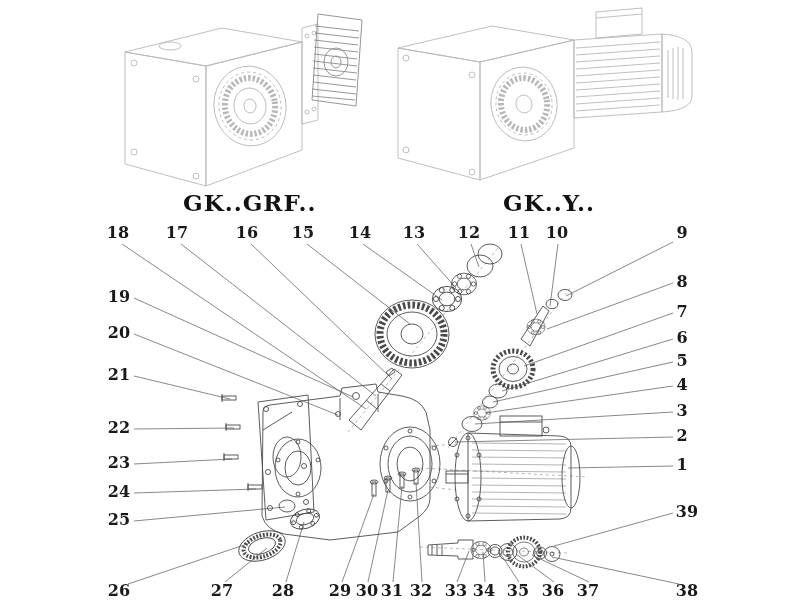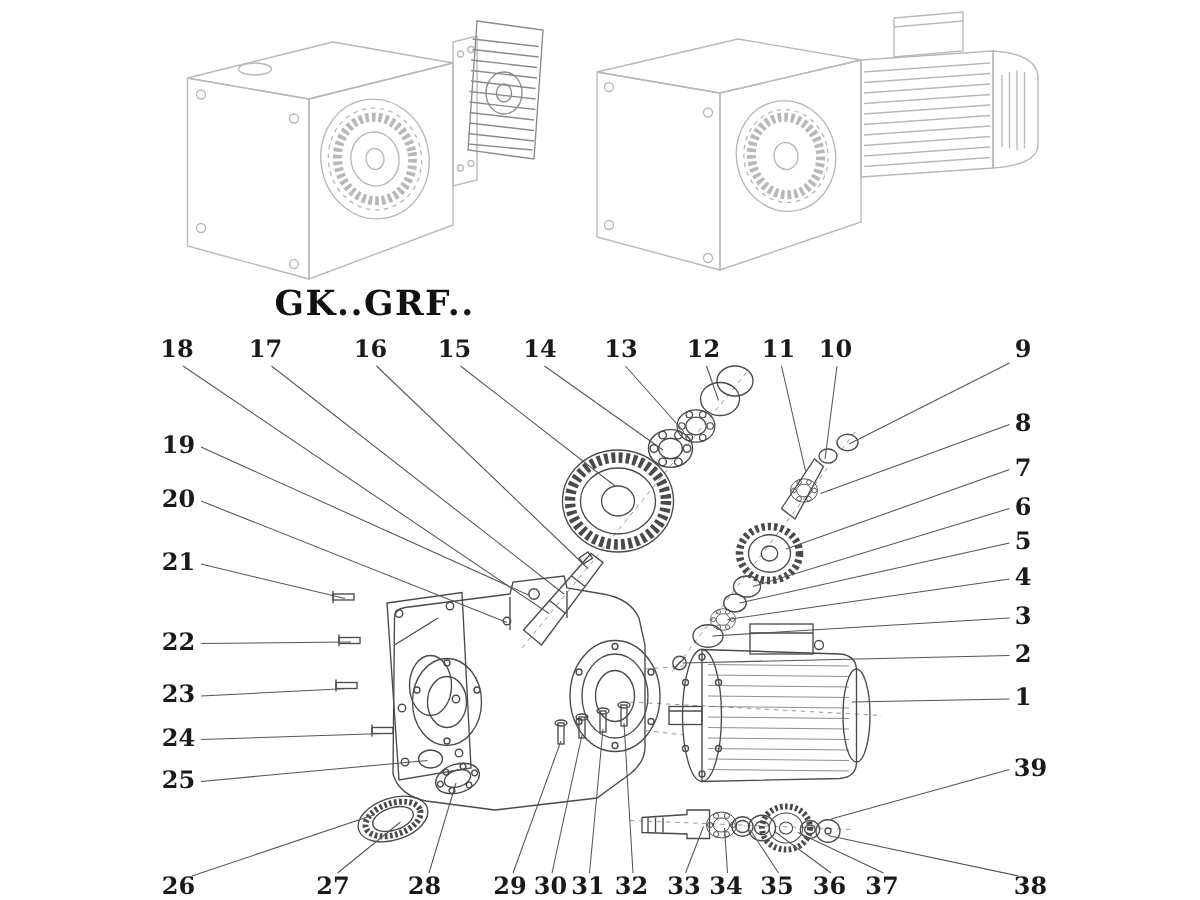--- a/index.html
+++ b/index.html
@@ -22,20 +22,21 @@
   }
   .model-label.left  { left: 183px; top: 189px; }
   .model-label.right { left: 503px; top: 189px; }
 </style>
 </head>
 <body>
 
 <div class="canvas">
 
   <div class="model-label left">GK..GRF..</div>
+  <div class="model-label right">GK..Y..</div>
 
   <svg width="800" height="600" viewBox="0 0 800 600">
     <defs>
       <g id="brg">
         <ellipse rx="14" ry="12"></ellipse>
         <ellipse rx="7.5" ry="6.5"></ellipse>
         <circle cx="10.5" cy="0" r="2.4"></circle>
           <circle cx="-10.5" cy="0" r="2.4"></circle>
         <circle cx="5" cy="8.5" r="2.4"></circle>
           <circle cx="-5" cy="8.5" r="2.4"></circle>

